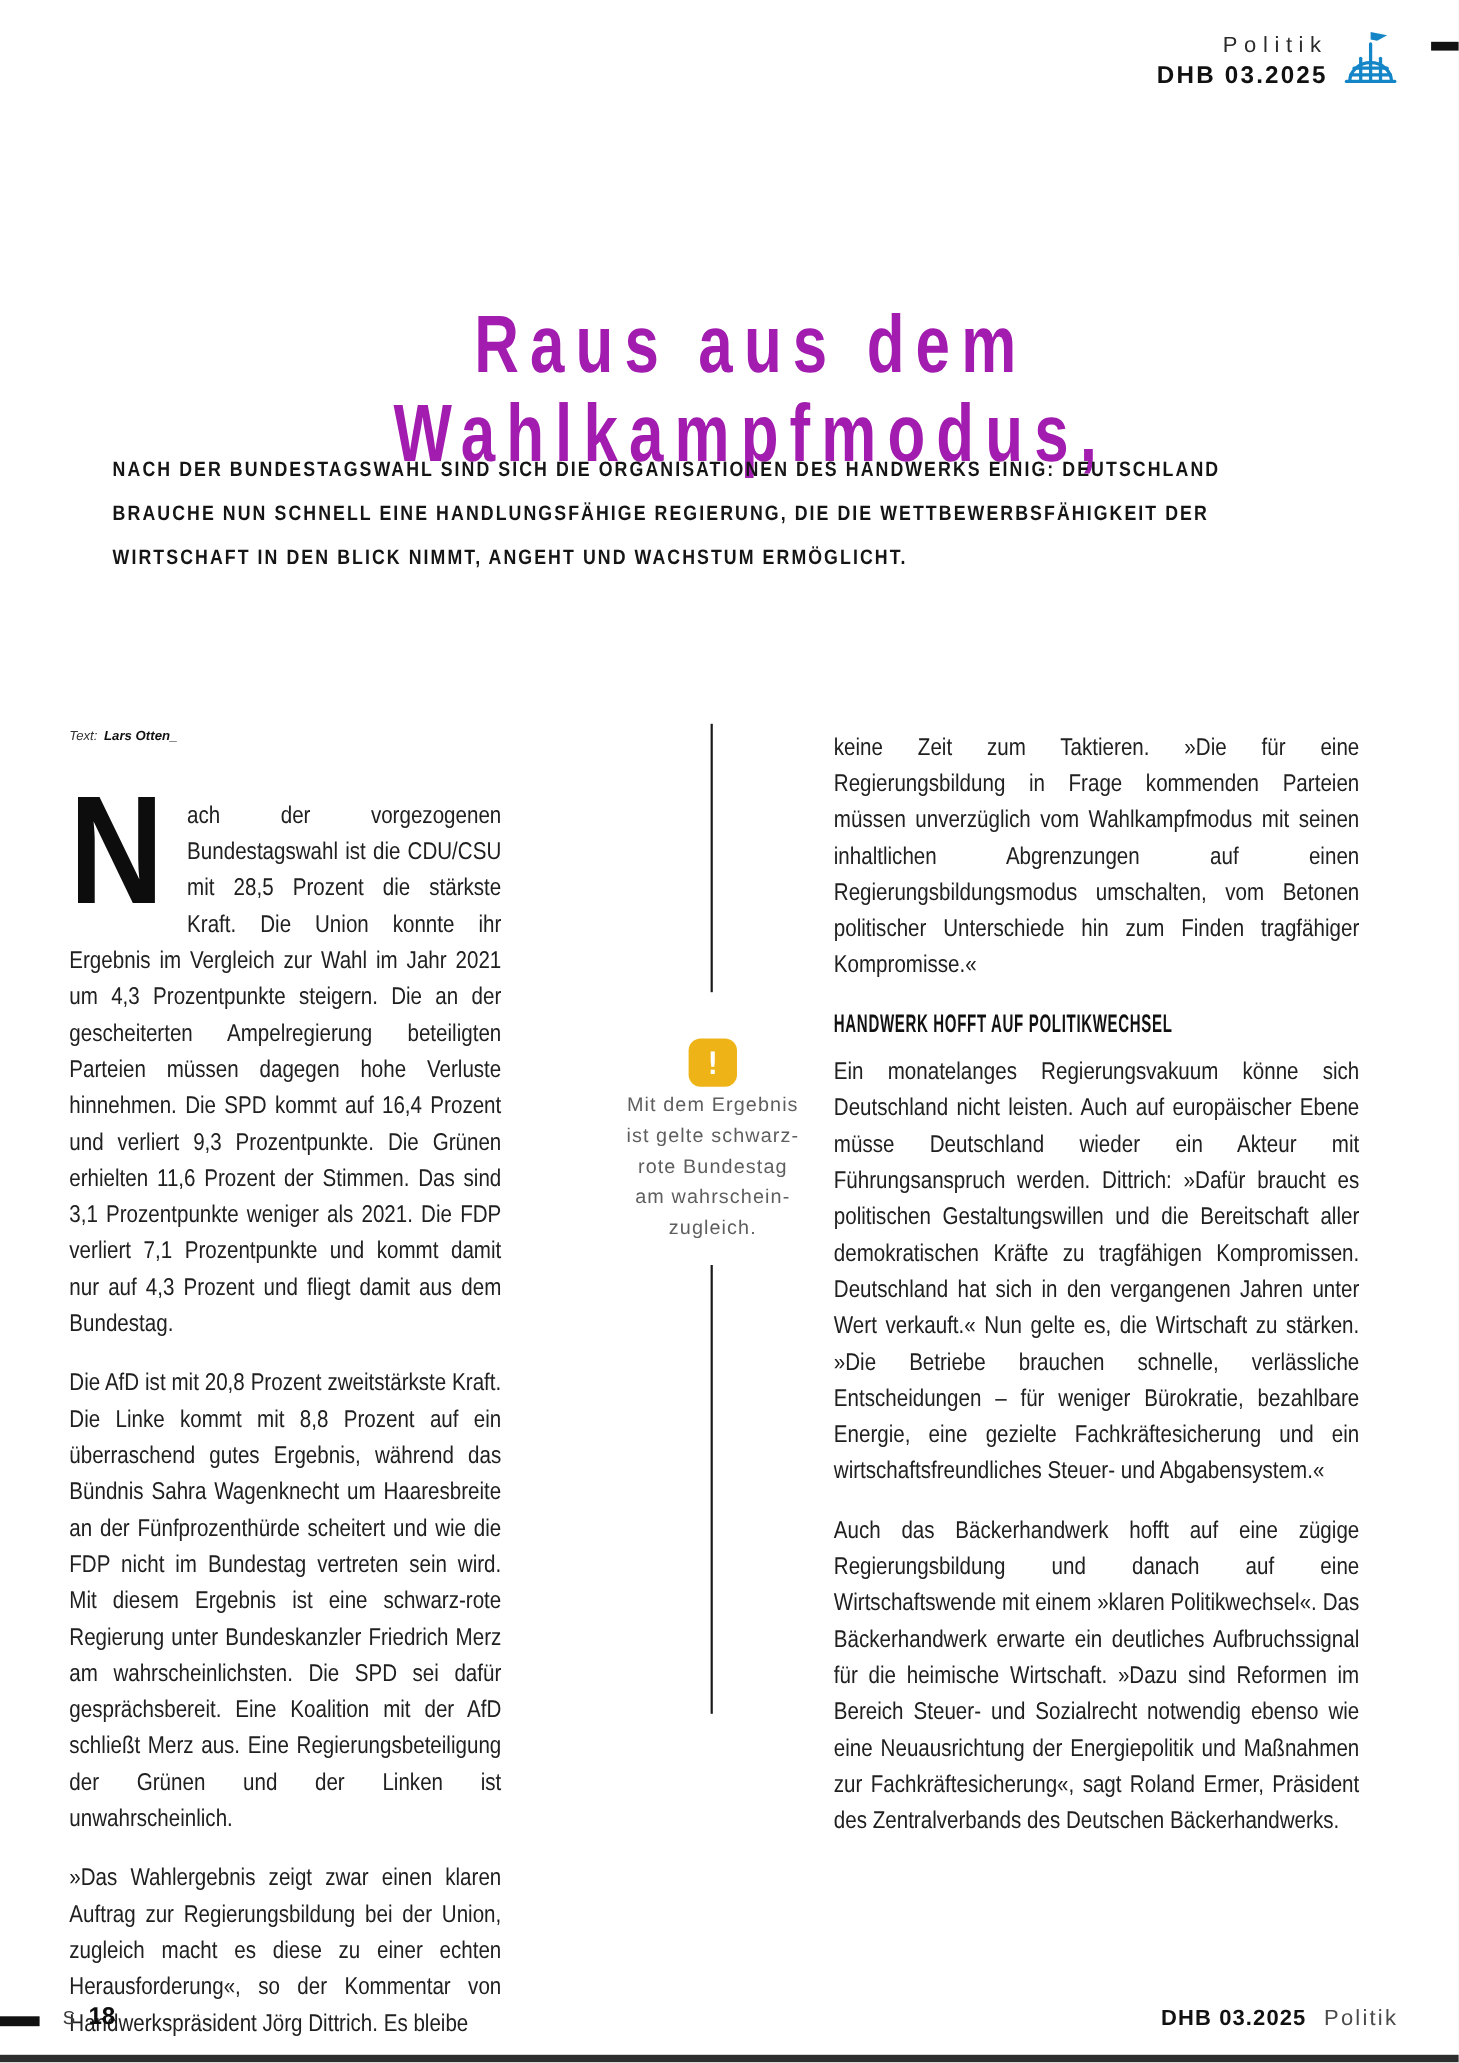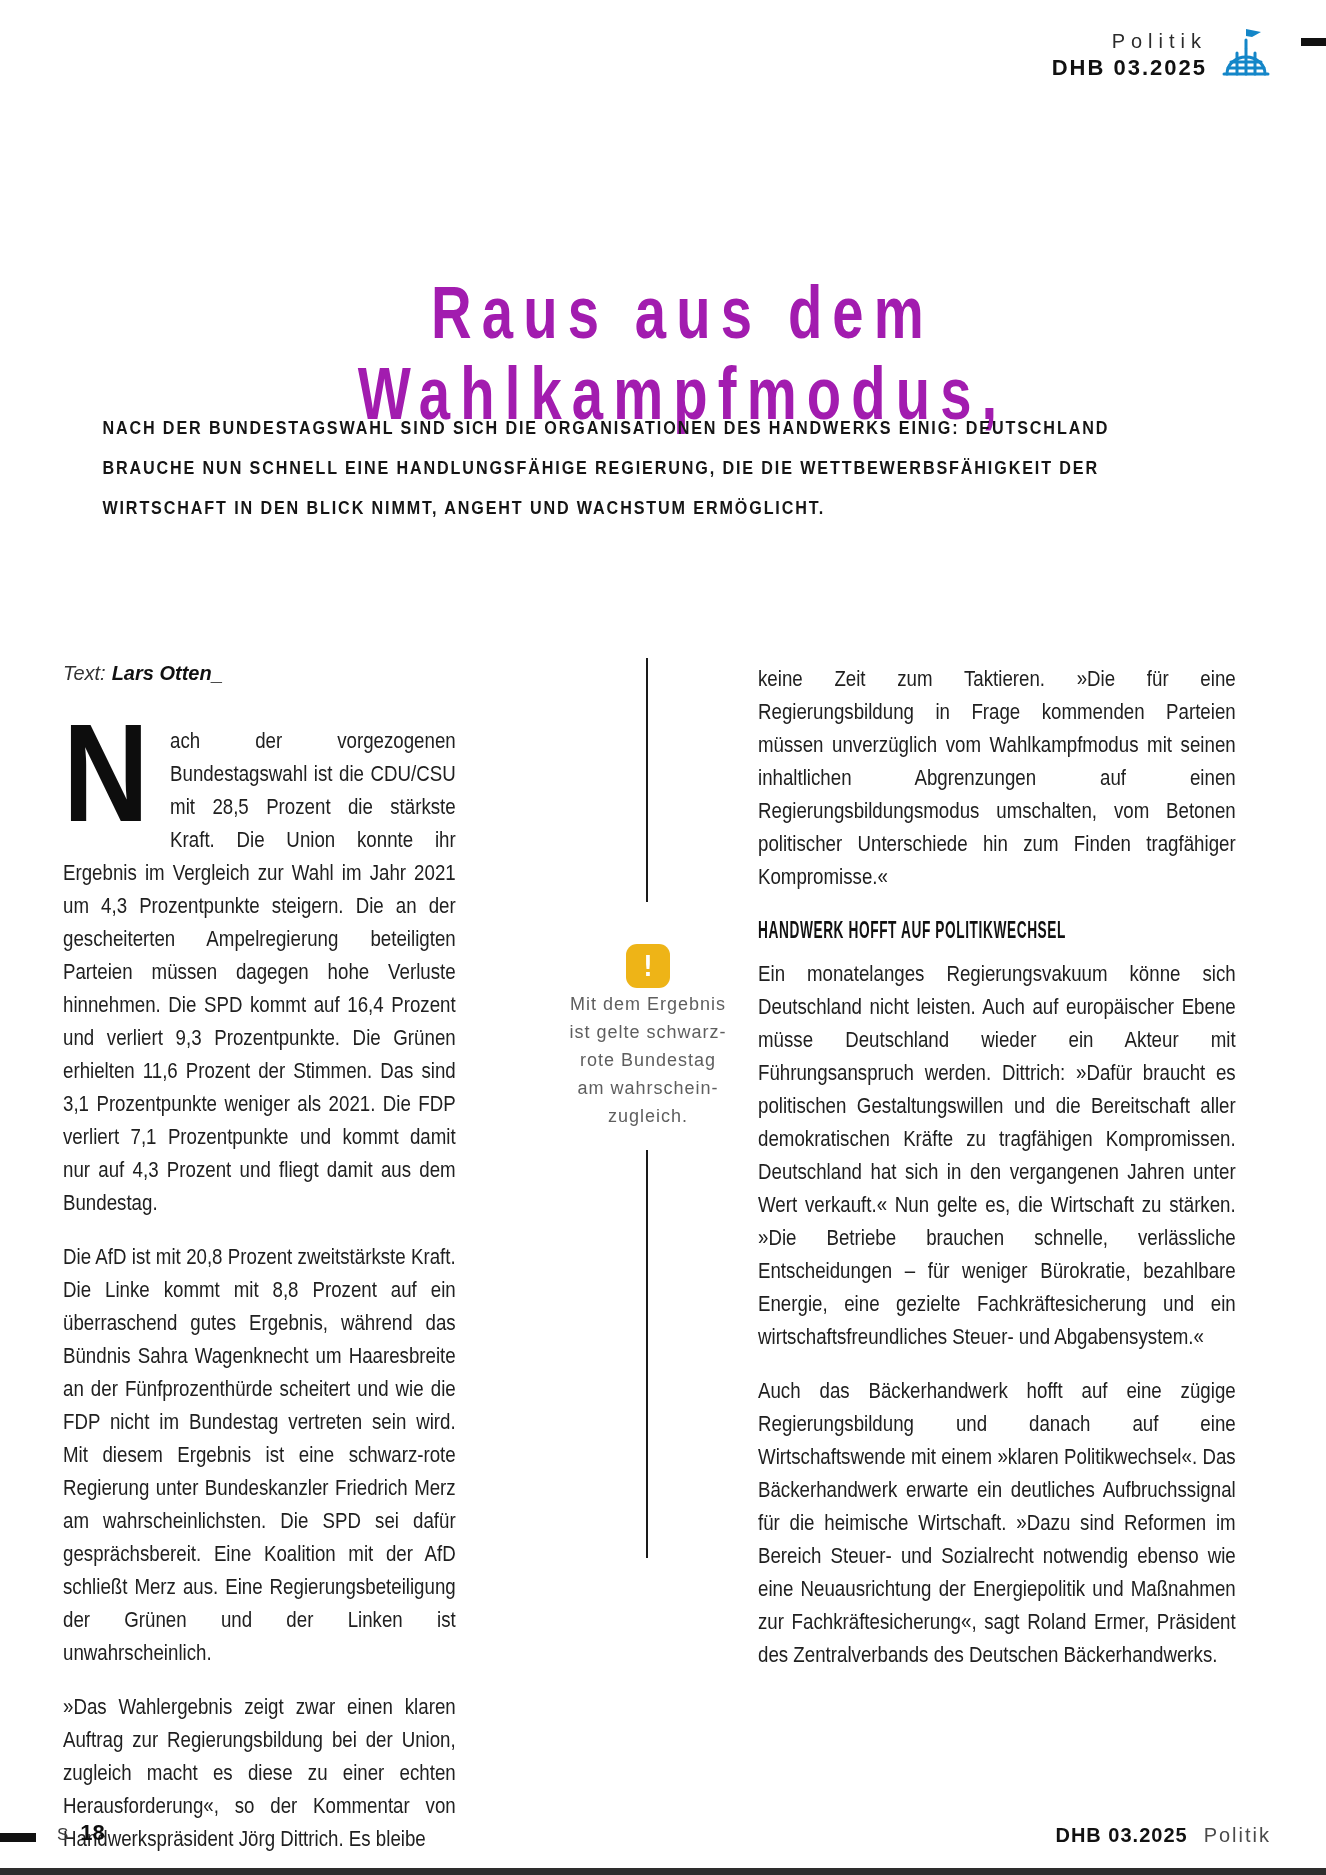--- a/index.html
+++ b/index.html
@@ -16,21 +16,21 @@
   .top-dash{position:absolute;top:38px;right:0;width:64px;height:8px;background:#111;}
   
   .headline{position:absolute;top:222px;left:0;width:100%;text-align:center;
     font-weight:bold;font-size:74px;line-height:81px;letter-spacing:0.18em;color:#a21caf;white-space:nowrap;}
   .headline .hl{display:block;transform:scaleX(0.76);}
   
   .standfirst{position:absolute;top:408px;left:0;width:100%;text-align:left;
     font-weight:bold;font-size:19px;line-height:40px;letter-spacing:2.2px;color:#151515;white-space:nowrap;}
   .standfirst .sf{display:block;transform:scaleX(0.85);}
   
-  .byline{position:absolute;left:63px;top:662px;font-style:italic;font-size:20px;color:#333;}
+  .byline{position:absolute;left:63px;top:662px;font-style:italic;font-size:12px;color:#333;}
   .byline .author{font-weight:bold;color:#111;margin-left:6px;}
   
   .col{position:absolute;text-align:justify;font-size:22px;line-height:33px;color:#202020;
     transform:scaleX(0.85);transform-origin:0 0;}
   .col p{margin:0 0 21px 0;}
   .col-left{left:63px;top:724px;width:462px;}
   .col-right{left:758px;top:662px;width:562px;}
   .dropcap{float:left;width:116px;height:99px;font-size:140px;line-height:94px;
     font-weight:bold;color:#0d0d0d;margin:2px 10px 0 0;}
   .col-right h2{margin:14px 0 10px 0;font-size:23px;line-height:33px;white-space:nowrap;}

